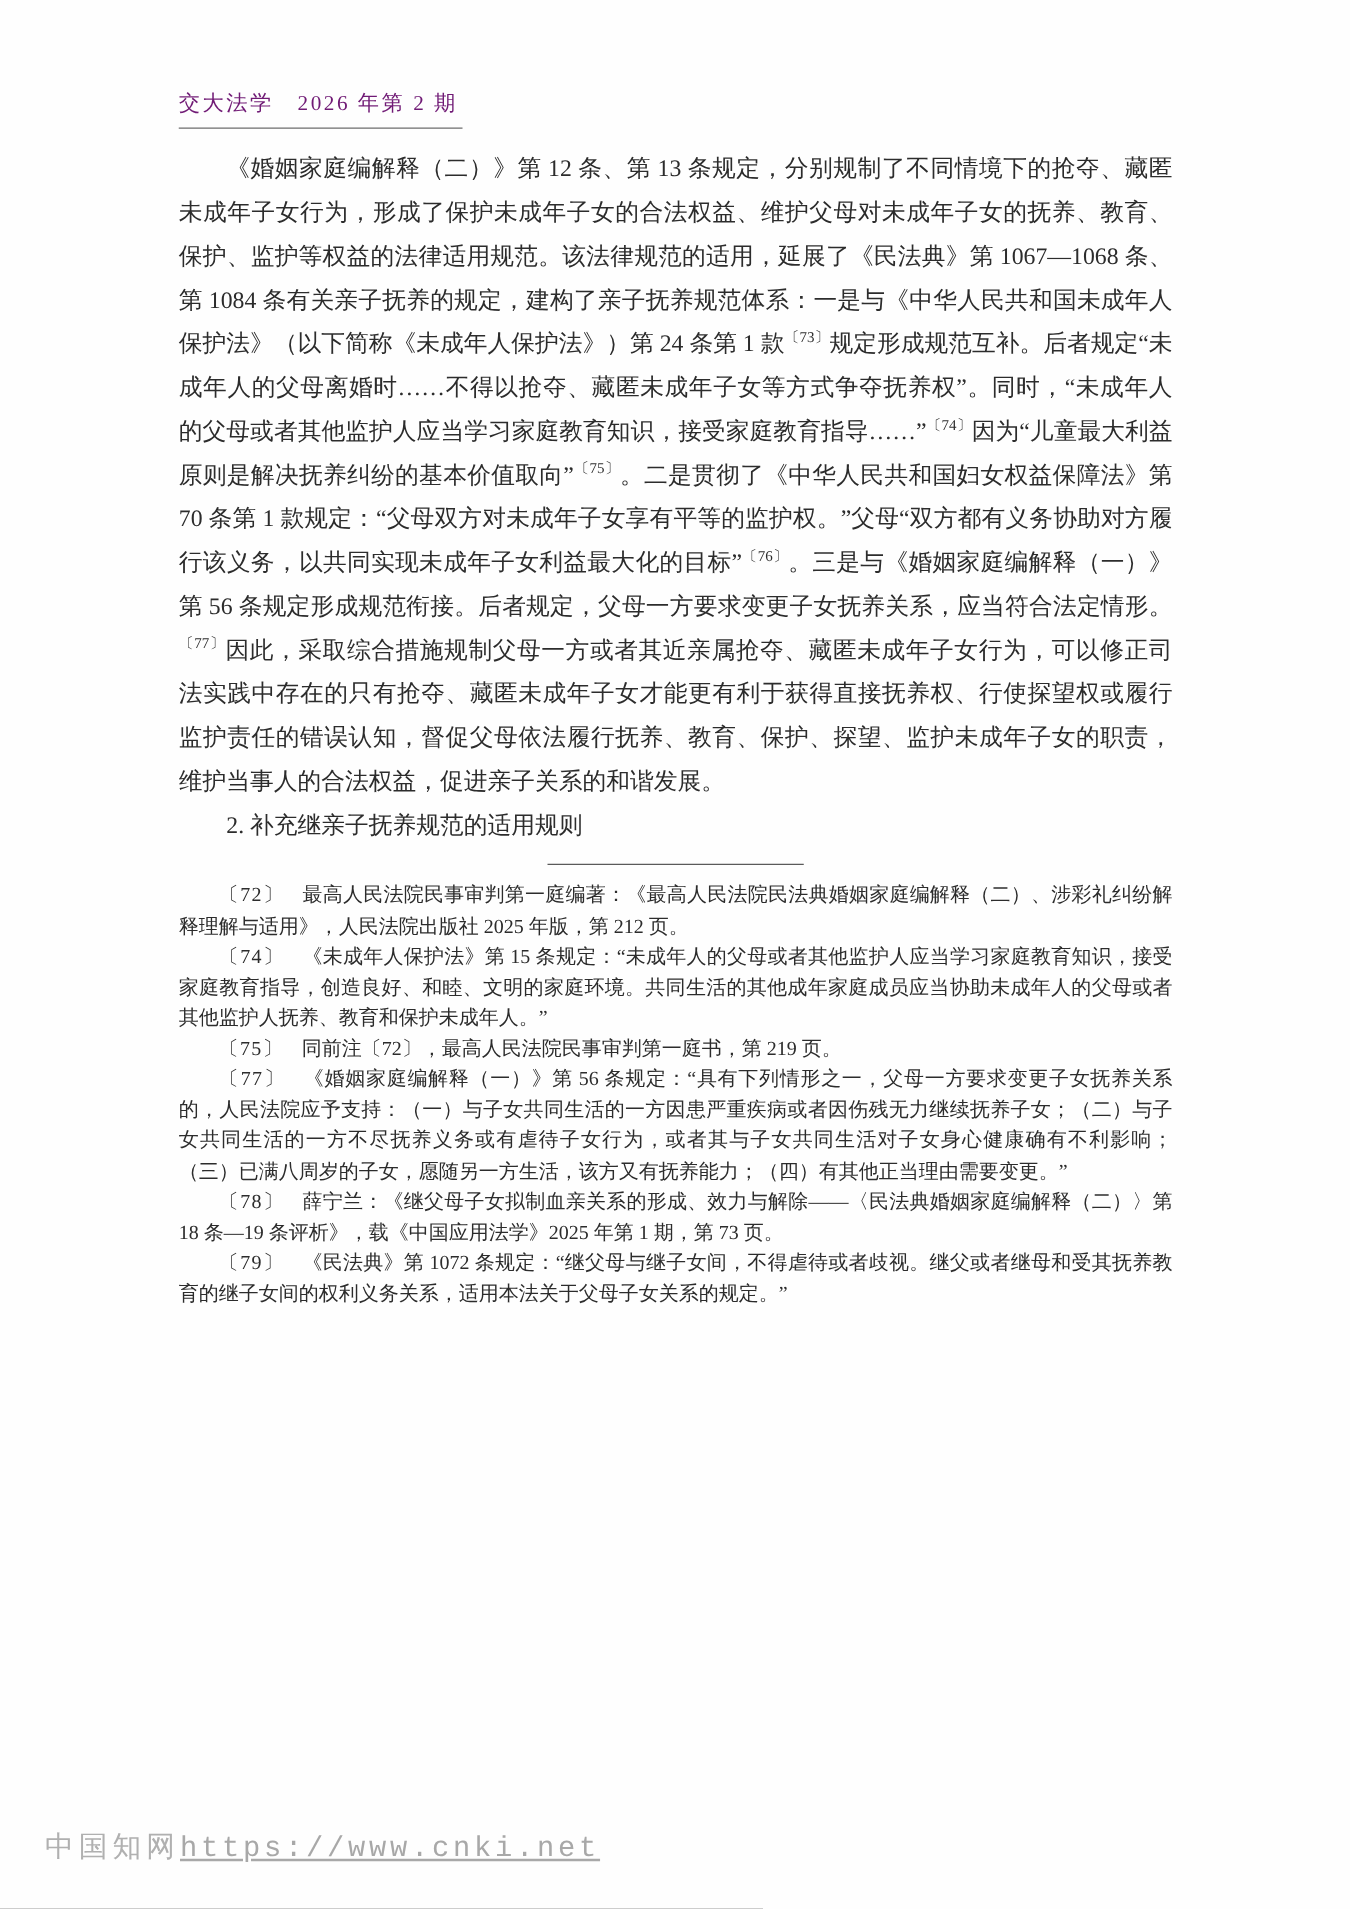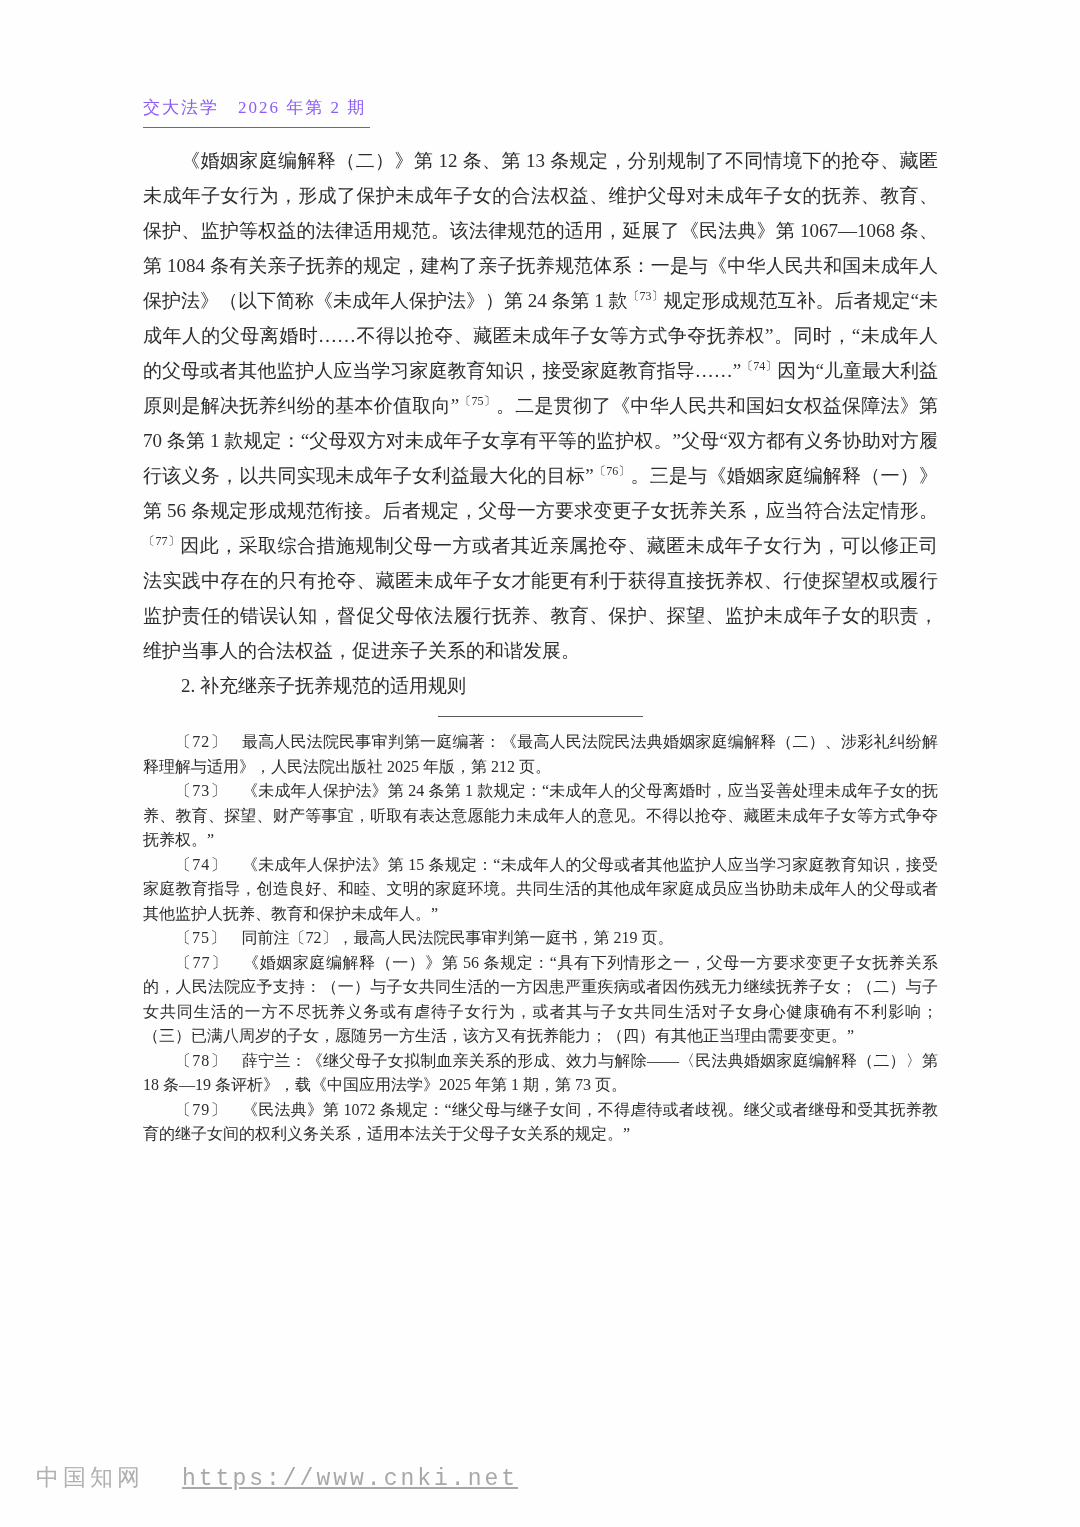--- a/index.html
+++ b/index.html
@@ -12,23 +12,23 @@
     font-family:"Liberation Serif","DejaVu Serif",serif;
     color:#2d2d2d;
   }
   .content {
     position:absolute;
     left:143px; top:0;
     width:795px;
   }
   .journal-header {
     display:inline-block;
-    margin-top:96px;
+    margin-top:71px;
     font-size:17px;
-    color:#8b5cf6;
+    color:#701a75;
     letter-spacing:2px;
     padding:0 4px 8px 0;
     border-bottom:1px solid #6d6d6d;
   }
   .body-text {
     margin-top:15px;
     font-size:19px;
     line-height:35px;
     text-align:justify;
     color:#2c2c2c;
@@ -55,21 +55,20 @@
     text-align:justify;
     color:#2c2c2c;
   }
   .footnotes p.footnote { margin:0; text-indent:2em; }
   .fn-marker { margin-right:0.9em; letter-spacing:1px; }
   .watermark {
     position:absolute;
     left:36px; top:1462px;
     display:flex;
     align-items:baseline;
-    gap:38px;
     user-select:none;
   }
   .wm-brand {
     font-size:23px;
     color:#b0b0b0;
     letter-spacing:4px;
   }
   .wm-url {
     font-family:"Liberation Mono","DejaVu Sans Mono",monospace;
     font-size:23px;
@@ -87,21 +86,20 @@
 
     <div class="body-text">
         <p class="indent">《婚姻家庭编解释（二）》第 12 条、第 13 条规定，分别规制了不同情境下的抢夺、藏匿未成年子女行为，形成了保护未成年子女的合法权益、维护父母对未成年子女的抚养、教育、保护、监护等权益的法律适用规范。该法律规范的适用，延展了《民法典》第 1067—1068 条、第 1084 条有关亲子抚养的规定，建构了亲子抚养规范体系：一是与《中华人民共和国未成年人保护法》（以下简称《未成年人保护法》）第 24 条第 1 款<sup class="fn-ref">〔73〕</sup>规定形成规范互补。后者规定“未成年人的父母离婚时……不得以抢夺、藏匿未成年子女等方式争夺抚养权”。同时，“未成年人的父母或者其他监护人应当学习家庭教育知识，接受家庭教育指导……”<sup class="fn-ref">〔74〕</sup>因为“儿童最大利益原则是解决抚养纠纷的基本价值取向”<sup class="fn-ref">〔75〕</sup>。二是贯彻了《中华人民共和国妇女权益保障法》第 70 条第 1 款规定：“父母双方对未成年子女享有平等的监护权。”父母“双方都有义务协助对方履行该义务，以共同实现未成年子女利益最大化的目标”<sup class="fn-ref">〔76〕</sup>。三是与《婚姻家庭编解释（一）》第 56 条规定形成规范衔接。后者规定，父母一方要求变更子女抚养关系，应当符合法定情形。<sup class="fn-ref">〔77〕</sup>因此，采取综合措施规制父母一方或者其近亲属抢夺、藏匿未成年子女行为，可以修正司法实践中存在的只有抢夺、藏匿未成年子女才能更有利于获得直接抚养权、行使探望权或履行监护责任的错误认知，督促父母依法履行抚养、教育、保护、探望、监护未成年子女的职责，维护当事人的合法权益，促进亲子关系的和谐发展。</p>
         <p class="indent">2. 补充继亲子抚养规范的适用规则</p>
       </div>
 
     <hr class="fn-separator">
 
     <div class="footnotes">
         <p class="footnote"><span class="fn-marker">〔72〕</span>最高人民法院民事审判第一庭编著：《最高人民法院民法典婚姻家庭编解释（二）、涉彩礼纠纷解释理解与适用》，人民法院出版社 2025 年版，第 212 页。</p>
-        <p class="footnote"><span class="fn-marker">〔73〕</span>《未成年人保护法》第 24 条第 1 款规定：“未成年人的父母离婚时，应当妥善处理未成年子女的抚养、教育、探望、财产等事宜，听取有表达意愿能力未成年人的意见。不得以抢夺、藏匿未成年子女等方式争夺抚养权。”</p>
         <p class="footnote"><span class="fn-marker">〔74〕</span>《未成年人保护法》第 15 条规定：“未成年人的父母或者其他监护人应当学习家庭教育知识，接受家庭教育指导，创造良好、和睦、文明的家庭环境。共同生活的其他成年家庭成员应当协助未成年人的父母或者其他监护人抚养、教育和保护未成年人。”</p>
         <p class="footnote"><span class="fn-marker">〔75〕</span>同前注〔72〕，最高人民法院民事审判第一庭书，第 219 页。</p>
         <p class="footnote"><span class="fn-marker">〔77〕</span>《婚姻家庭编解释（一）》第 56 条规定：“具有下列情形之一，父母一方要求变更子女抚养关系的，人民法院应予支持：（一）与子女共同生活的一方因患严重疾病或者因伤残无力继续抚养子女；（二）与子女共同生活的一方不尽抚养义务或有虐待子女行为，或者其与子女共同生活对子女身心健康确有不利影响；（三）已满八周岁的子女，愿随另一方生活，该方又有抚养能力；（四）有其他正当理由需要变更。”</p>
         <p class="footnote"><span class="fn-marker">〔78〕</span>薛宁兰：《继父母子女拟制血亲关系的形成、效力与解除——〈民法典婚姻家庭编解释（二）〉第 18 条—19 条评析》，载《中国应用法学》2025 年第 1 期，第 73 页。</p>
         <p class="footnote"><span class="fn-marker">〔79〕</span>《民法典》第 1072 条规定：“继父母与继子女间，不得虐待或者歧视。继父或者继母和受其抚养教育的继子女间的权利义务关系，适用本法关于父母子女关系的规定。”</p>
       </div>
 
     
   </div>
 

